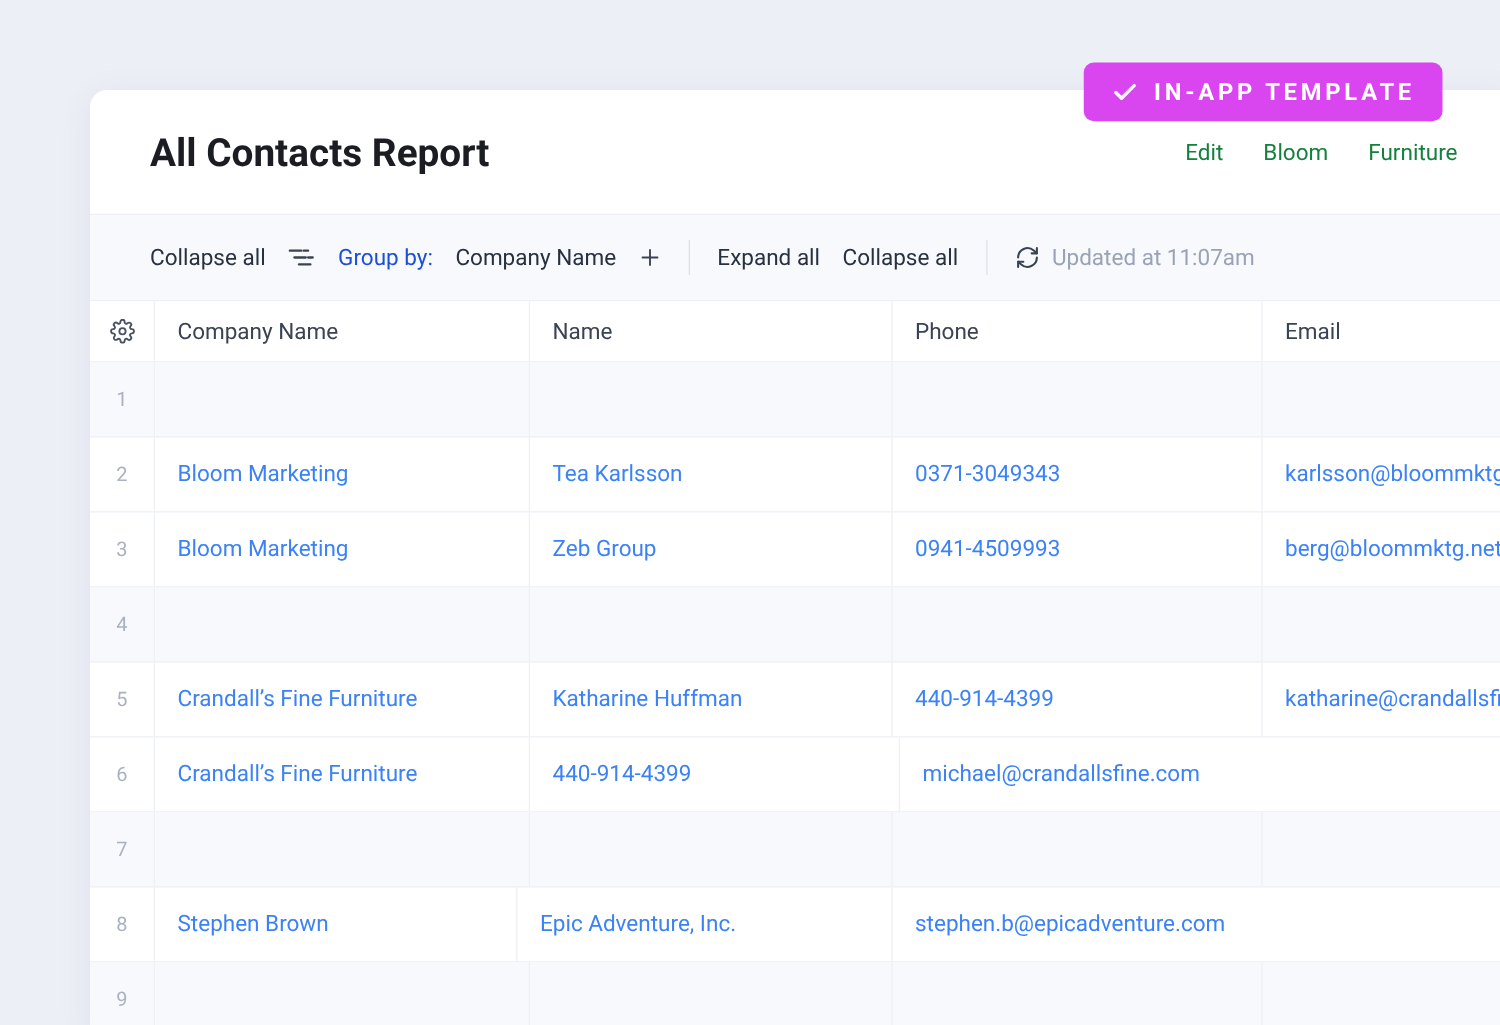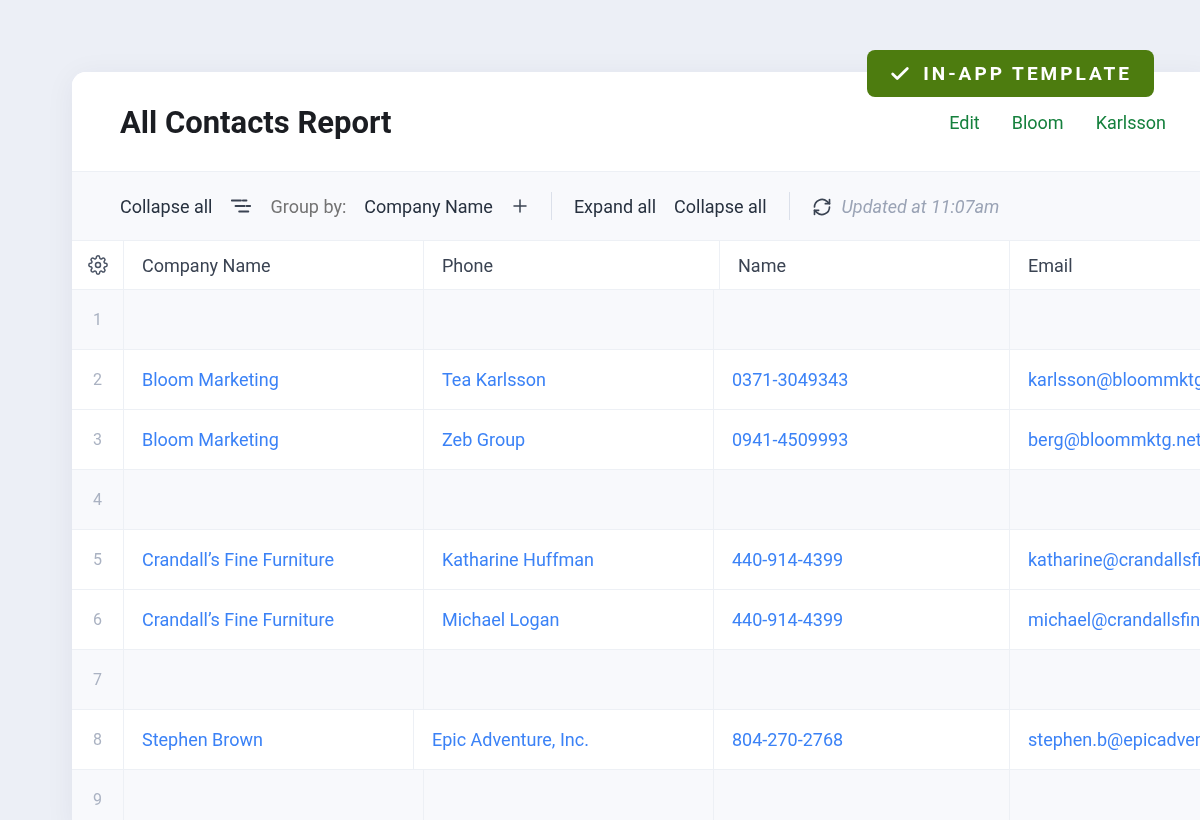--- a/index.html
+++ b/index.html
@@ -8,21 +8,21 @@
       background: #eceff6;
       width: 1200px;
       height: 820px;
       overflow: hidden;
       position: relative;
     }
     .badge {
       position: absolute;
       top: 50px;
       right: 46px;
-      background: #4d7c0f;
+      background: #d946ef;
       color: #fff;
       border-radius: 8px;
       padding: 12px 22px;
       display: flex;
       align-items: center;
       gap: 12px;
       letter-spacing: 3px;
       font-weight: 700;
       font-size: 19px;
       z-index: 10;
@@ -70,25 +70,25 @@
       gap: 18px;
       font-size: 18px;
       color: #27313f;
     }
     .toolbar .divider {
       width: 1px;
       height: 28px;
       background: #dbe0ea;
       margin: 0 4px;
     }
-    .toolbar .groupby-label { color: #737373; }
+    .toolbar .groupby-label { color: #1d4ed8; }
     .toolbar .groupval { color: #27313f; }
     .toolbar svg { display: block; }
     .toolbar .clickable { cursor: pointer; }
-    .updated { color: #9aa3b5; display: flex; align-items: flex-end; gap: 10px; font-style: italic; }
+    .updated { color: #9aa3b5; display: flex; align-items: center; gap: 10px; }
     .table {
       display: flex;
       flex-direction: column;
       flex: 1;
       overflow: hidden;
     }
     .row { display: flex; height: 60px; border-bottom: 1px solid #edf0f5; }
     .row.header-row { background: #fff; }
     .row.group-row { background: #f8f9fc; }
     .cell {
@@ -133,21 +133,21 @@
   </span>
   <span>IN-APP TEMPLATE</span>
 </div>
 
 <div class="panel">
   <div class="header">
     <div class="title">All Contacts Report</div>
     <div class="actions">
       <span>Edit</span>
       <span>Bloom</span>
-      <span>Karlsson</span>
+      <span>Furniture</span>
     </div>
   </div>
 
   <div class="toolbar">
     <span class="clickable">Collapse all</span>
     <span class="icon-btn clickable">
       <svg width="22" height="18" viewBox="0 0 24 18" fill="none" stroke="#3a4352" stroke-width="2" stroke-linecap="round">
           <path d="M2 3 H12"></path>
           <path d="M6 9 H16"></path>
           <path d="M10 15 H20"></path>
@@ -184,22 +184,22 @@
     <div class="row header-row">
       <div class="cell gearcol">
         <span class="icon-btn">
           <svg width="20" height="20" viewBox="0 0 24 24" fill="none" stroke="#4a5364" stroke-width="1.8">
               <circle cx="12" cy="12" r="3"></circle>
               <path d="M19.4 15a1.7 1.7 0 0 0 .34 1.87l.06.06a2 2 0 1 1-2.83 2.83l-.06-.06a1.7 1.7 0 0 0-1.87-.34 1.7 1.7 0 0 0-1 1.56V21a2 2 0 1 1-4 0v-.09a1.7 1.7 0 0 0-1-1.56 1.7 1.7 0 0 0-1.87.34l-.06.06a2 2 0 1 1-2.83-2.83l.06-.06a1.7 1.7 0 0 0 .34-1.87 1.7 1.7 0 0 0-1.56-1H3a2 2 0 1 1 0-4h.09a1.7 1.7 0 0 0 1.56-1 1.7 1.7 0 0 0-.34-1.87l-.06-.06a2 2 0 1 1 2.83-2.83l.06.06a1.7 1.7 0 0 0 1.87.34H9a1.7 1.7 0 0 0 1-1.56V3a2 2 0 1 1 4 0v.09a1.7 1.7 0 0 0 1 1.56 1.7 1.7 0 0 0 1.87-.34l.06-.06a2 2 0 1 1 2.83 2.83l-.06.06a1.7 1.7 0 0 0-.34 1.87V9a1.7 1.7 0 0 0 1.56 1H21a2 2 0 1 1 0 4h-.09a1.7 1.7 0 0 0-1.56 1z"></path>
             </svg>
         </span>
       </div>
       <div class="cell c-company">Company Name</div>
+      <div class="cell c-name">Name</div>
       <div class="cell c-phone">Phone</div>
-      <div class="cell c-name">Name</div>
       <div class="cell c-email">Email</div>
     </div>
     <div id="tbody">
         <div class="row group-row">
           <div class="cell numcol">1</div>
           <div class="cell c-company"></div>
           <div class="cell c-name"></div>
           <div class="cell c-phone"></div>
           <div class="cell c-email"></div>
         </div>
@@ -227,36 +227,34 @@
         <div class="row">
           <div class="cell numcol">5</div>
           <div class="cell c-company">Crandall’s Fine Furniture</div>
           <div class="cell c-name">Katharine Huffman</div>
           <div class="cell c-phone">440-914-4399</div>
           <div class="cell c-email">katharine@crandallsfine.com</div>
         </div>
         <div class="row">
           <div class="cell numcol">6</div>
           <div class="cell c-company">Crandall’s Fine Furniture</div>
-          <div class="cell c-name">Michael Logan</div>
           <div class="cell c-phone">440-914-4399</div>
           <div class="cell c-email">michael@crandallsfine.com</div>
         </div>
         <div class="row group-row">
           <div class="cell numcol">7</div>
           <div class="cell c-company"></div>
           <div class="cell c-name"></div>
           <div class="cell c-phone"></div>
           <div class="cell c-email"></div>
         </div>
         <div class="row">
           <div class="cell numcol">8</div>
           <div class="cell c-name">Stephen Brown</div>
           <div class="cell c-company">Epic Adventure, Inc.</div>
-          <div class="cell c-phone">804-270-2768</div>
           <div class="cell c-email">stephen.b@epicadventure.com</div>
         </div>
         <div class="row group-row">
           <div class="cell numcol">9</div>
           <div class="cell c-company"></div>
           <div class="cell c-name"></div>
           <div class="cell c-phone"></div>
           <div class="cell c-email"></div>
         </div>
       </div>

